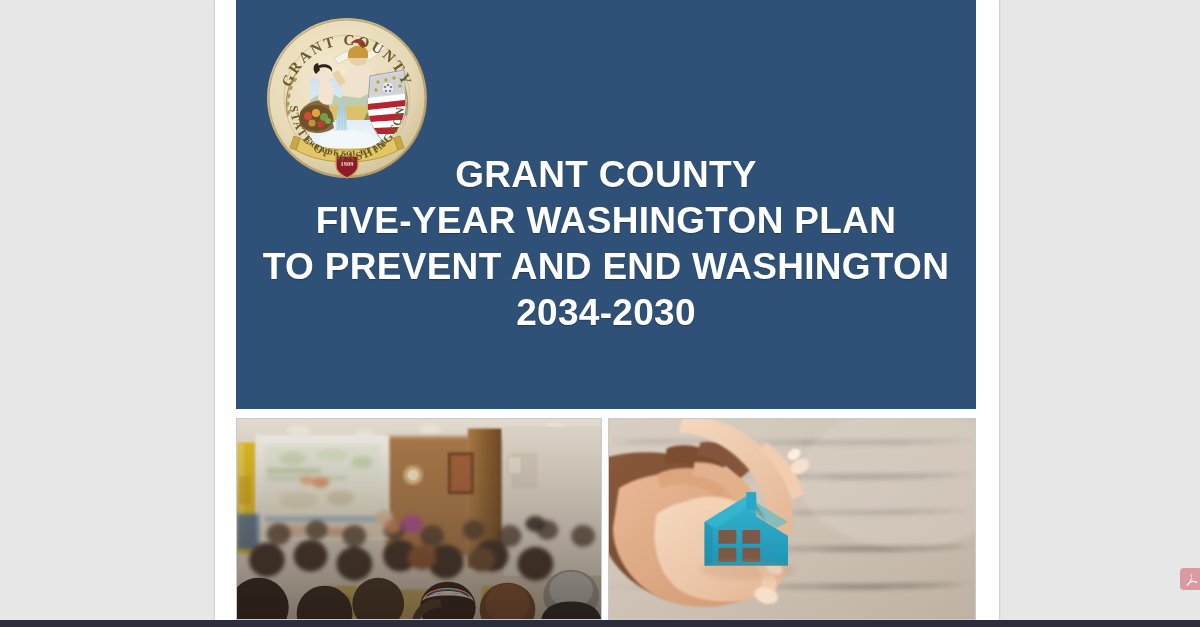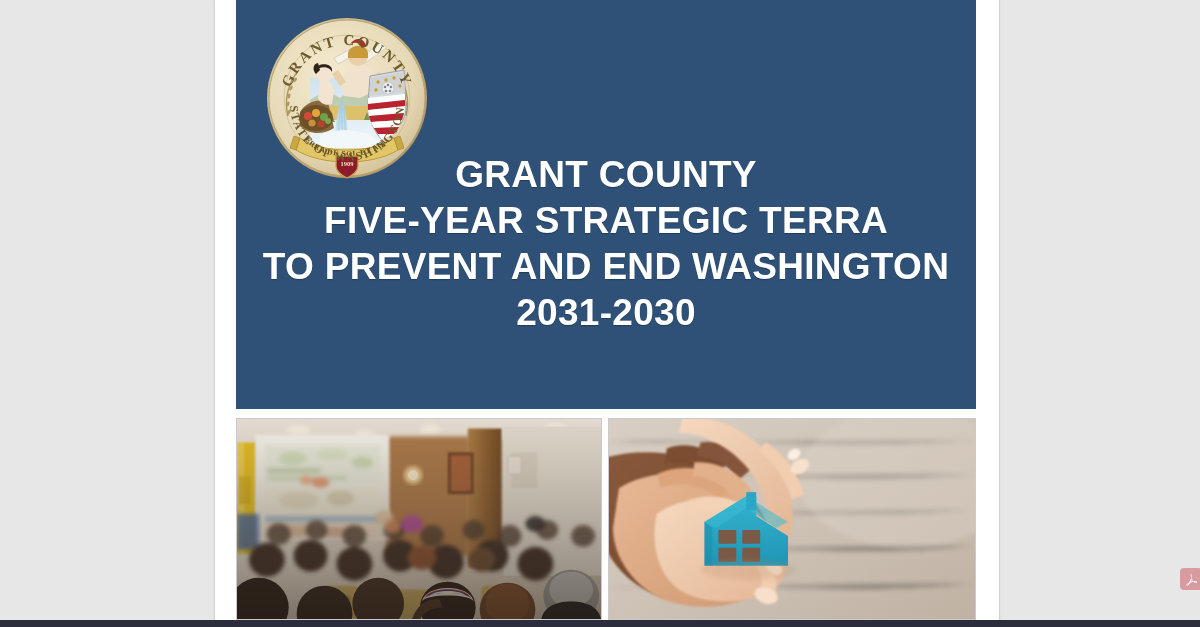--- a/index.html
+++ b/index.html
@@ -274,23 +274,23 @@
             <textPath href="#arcTop" startOffset="50%" text-anchor="middle">GRANT COUNTY</textPath>
           </text>
           <text font-family="'Liberation Serif', serif" font-size="11.6" font-weight="bold" fill="#6b5a2a" letter-spacing="1.9">
             <textPath href="#arcBot" startOffset="50%" text-anchor="middle">STATE OF WASHINGTON</textPath>
           </text>
         </svg>
       </div>
 
       <div class="title-text">
         <span class="tline">GRANT COUNTY</span>
-        <span class="tline">FIVE-YEAR STRATEGIC TERRA</span>
+        <span class="tline">FIVE-YEAR WASHINGTON PLAN</span>
         <span class="tline">TO PREVENT AND END WASHINGTON</span>
-        <span class="tline">2031-2030</span>
+        <span class="tline">2034-2030</span>
       </div>
     </div>
 
     <div class="photo-strip">
 
       <div class="photo photo-left">
         <svg viewBox="0 0 366 202" preserveAspectRatio="xMidYMid slice" xmlns="http://www.w3.org/2000/svg">
           <defs>
             <linearGradient id="hallWall" x1="0" y1="0" x2="1" y2="1">
               <stop offset="0%" stop-color="#f1ece4"></stop>

